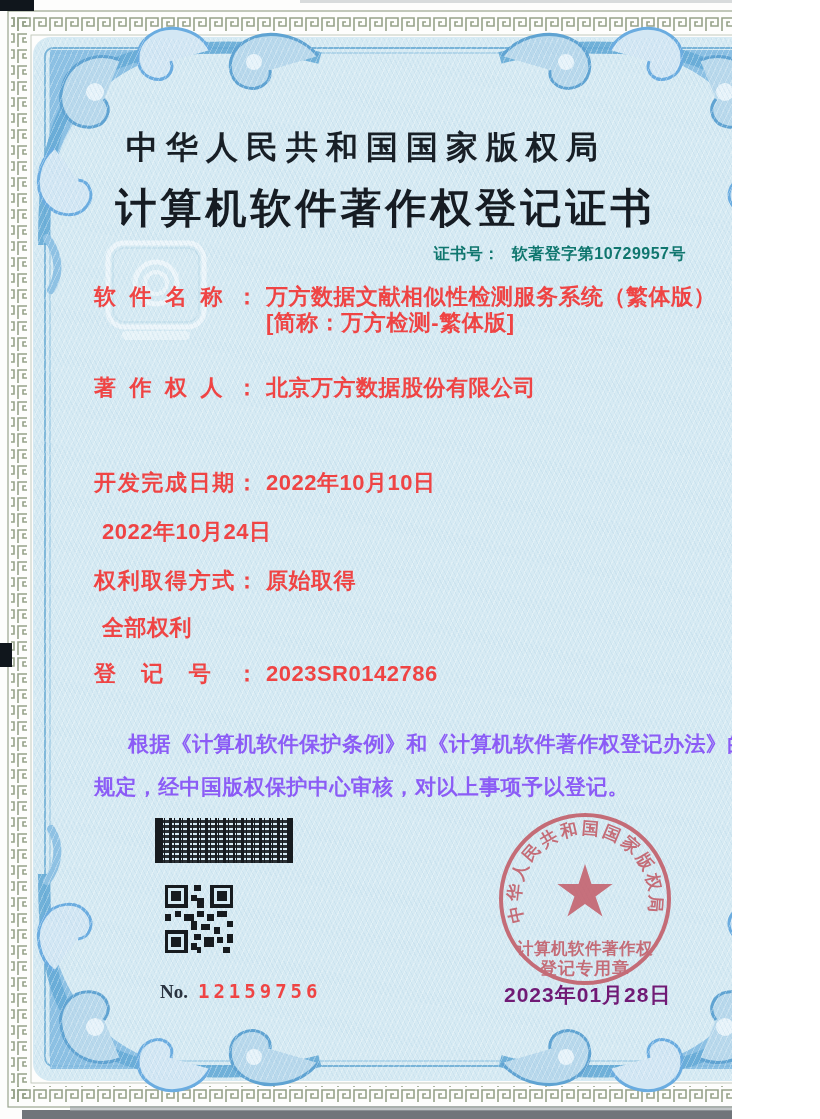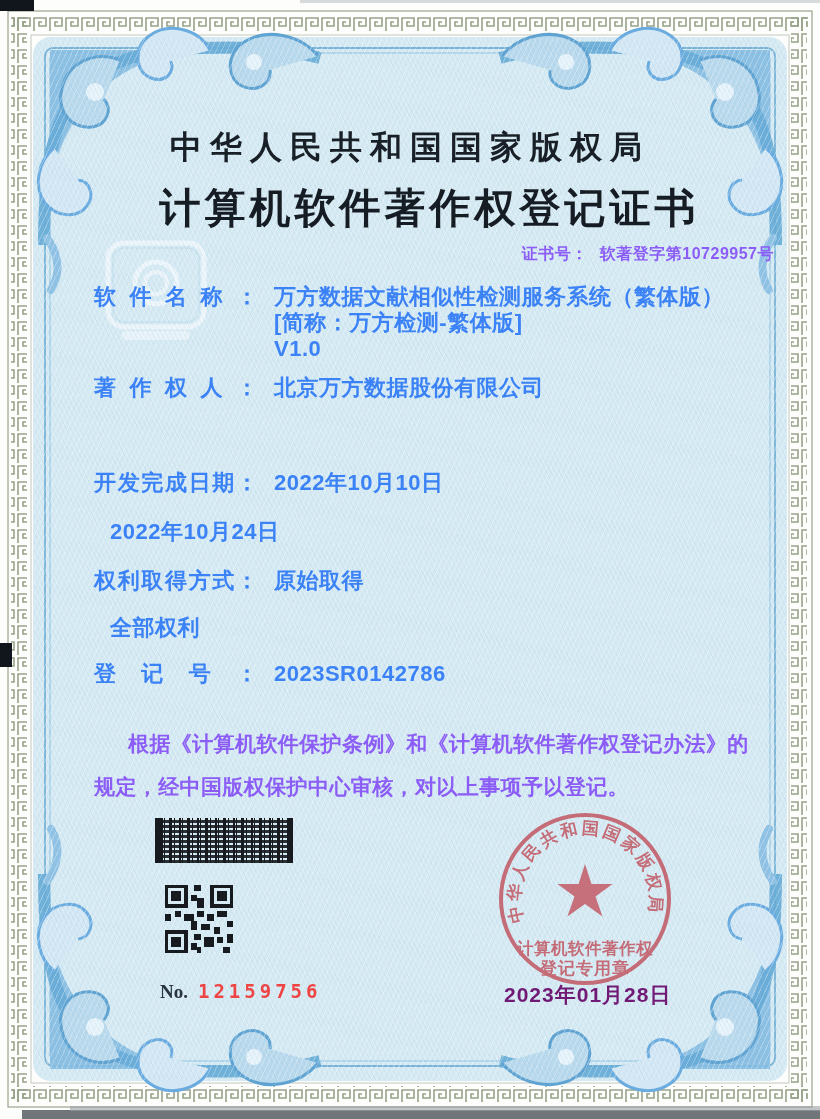--- a/index.html
+++ b/index.html
@@ -1,17 +1,17 @@
 <!DOCTYPE html>
 <html><head>
 <meta charset="utf-8">
 <style>
   html,body{margin:0;padding:0;background:#ffffff;}
   .page{
-    position:relative;width:820px;height:1119px;overflow:hidden;
+    position:relative;width:732px;height:1119px;overflow:hidden;
     background:#fdfdfc;
     font-family:"Liberation Sans", sans-serif;
     color:#1d2733;
   }
   .abs{position:absolute;}
   svg.frame{position:absolute;left:0;top:0;width:820px;height:1119px;}
   .texture{
     position:absolute;left:34px;top:38px;width:752px;height:1042px;border-radius:18px;
     background:
       repeating-linear-gradient(115deg, rgba(255,255,255,.28) 0 1px, rgba(255,255,255,0) 1px 5px),
@@ -20,27 +20,27 @@
   }
   .title1{
     left:0;right:0;top:126px;text-align:center;
     font-size:32px;font-weight:700;letter-spacing:8px;color:#181f26;
   }
   .title2{
     left:0;right:0;top:181px;text-align:center;
     font-size:41px;font-weight:700;letter-spacing:4px;color:#161c23;padding-left:39px;
   }
   .certno{
-    top:244px;right:46px;font-size:16px;font-weight:700;color:#8b5cf6;letter-spacing:.5px;
+    top:244px;right:46px;font-size:16px;font-weight:700;color:#0f766e;letter-spacing:.5px;
   }
   .certno .lab{margin-right:12px;}
   .row{position:absolute;left:94px;display:flex;align-items:flex-start;
-       font-size:22px;font-weight:700;line-height:26px;color:#3b82f6;}
+       font-size:22px;font-weight:700;line-height:26px;color:#ef4444;}
   .row .lbl{display:inline-block;width:164px;text-align:justify;text-align-last:justify;}
-  .row .val{margin-left:16px;letter-spacing:.5px;}
+  .row .val{margin-left:8px;letter-spacing:.5px;}
   .r-name{top:284px}.r-owner{top:375px}.r-dev{top:470px}.r-pub{top:519px}
   .r-acq{top:568px}.r-scope{top:615px}.r-reg{top:661px}
   .statement{
     left:94px;top:722px;width:665px;
     font-size:21px;font-weight:700;line-height:43px;letter-spacing:.4px;
     text-indent:34px;color:#8b5cf6;
   }
   .barcode{
     left:155px;top:818px;width:127px;height:45px;
     border-left:6px solid #171b1f;border-right:5px solid #171b1f;
@@ -120,21 +120,20 @@
 
   <div class="abs certno">
     <span class="lab">证书号：</span><span>软著登字第10729957号</span>
   </div>
 
   <div class="row r-name">
     <span class="lbl">软件名称：</span>
     <span class="val">
       <div>万方数据文献相似性检测服务系统（繁体版）</div>
       <div>[简称：万方检测-繁体版]</div>
-      <div>V1.0</div>
     </span>
   </div>
   <div class="row r-owner">
     <span class="lbl">著作权人：</span>
     <span class="val">北京万方数据股份有限公司</span>
   </div>
   <div class="row r-dev">
     <span class="lbl">开发完成日期：</span>
     <span class="val">2022年10月10日</span>
   </div>

